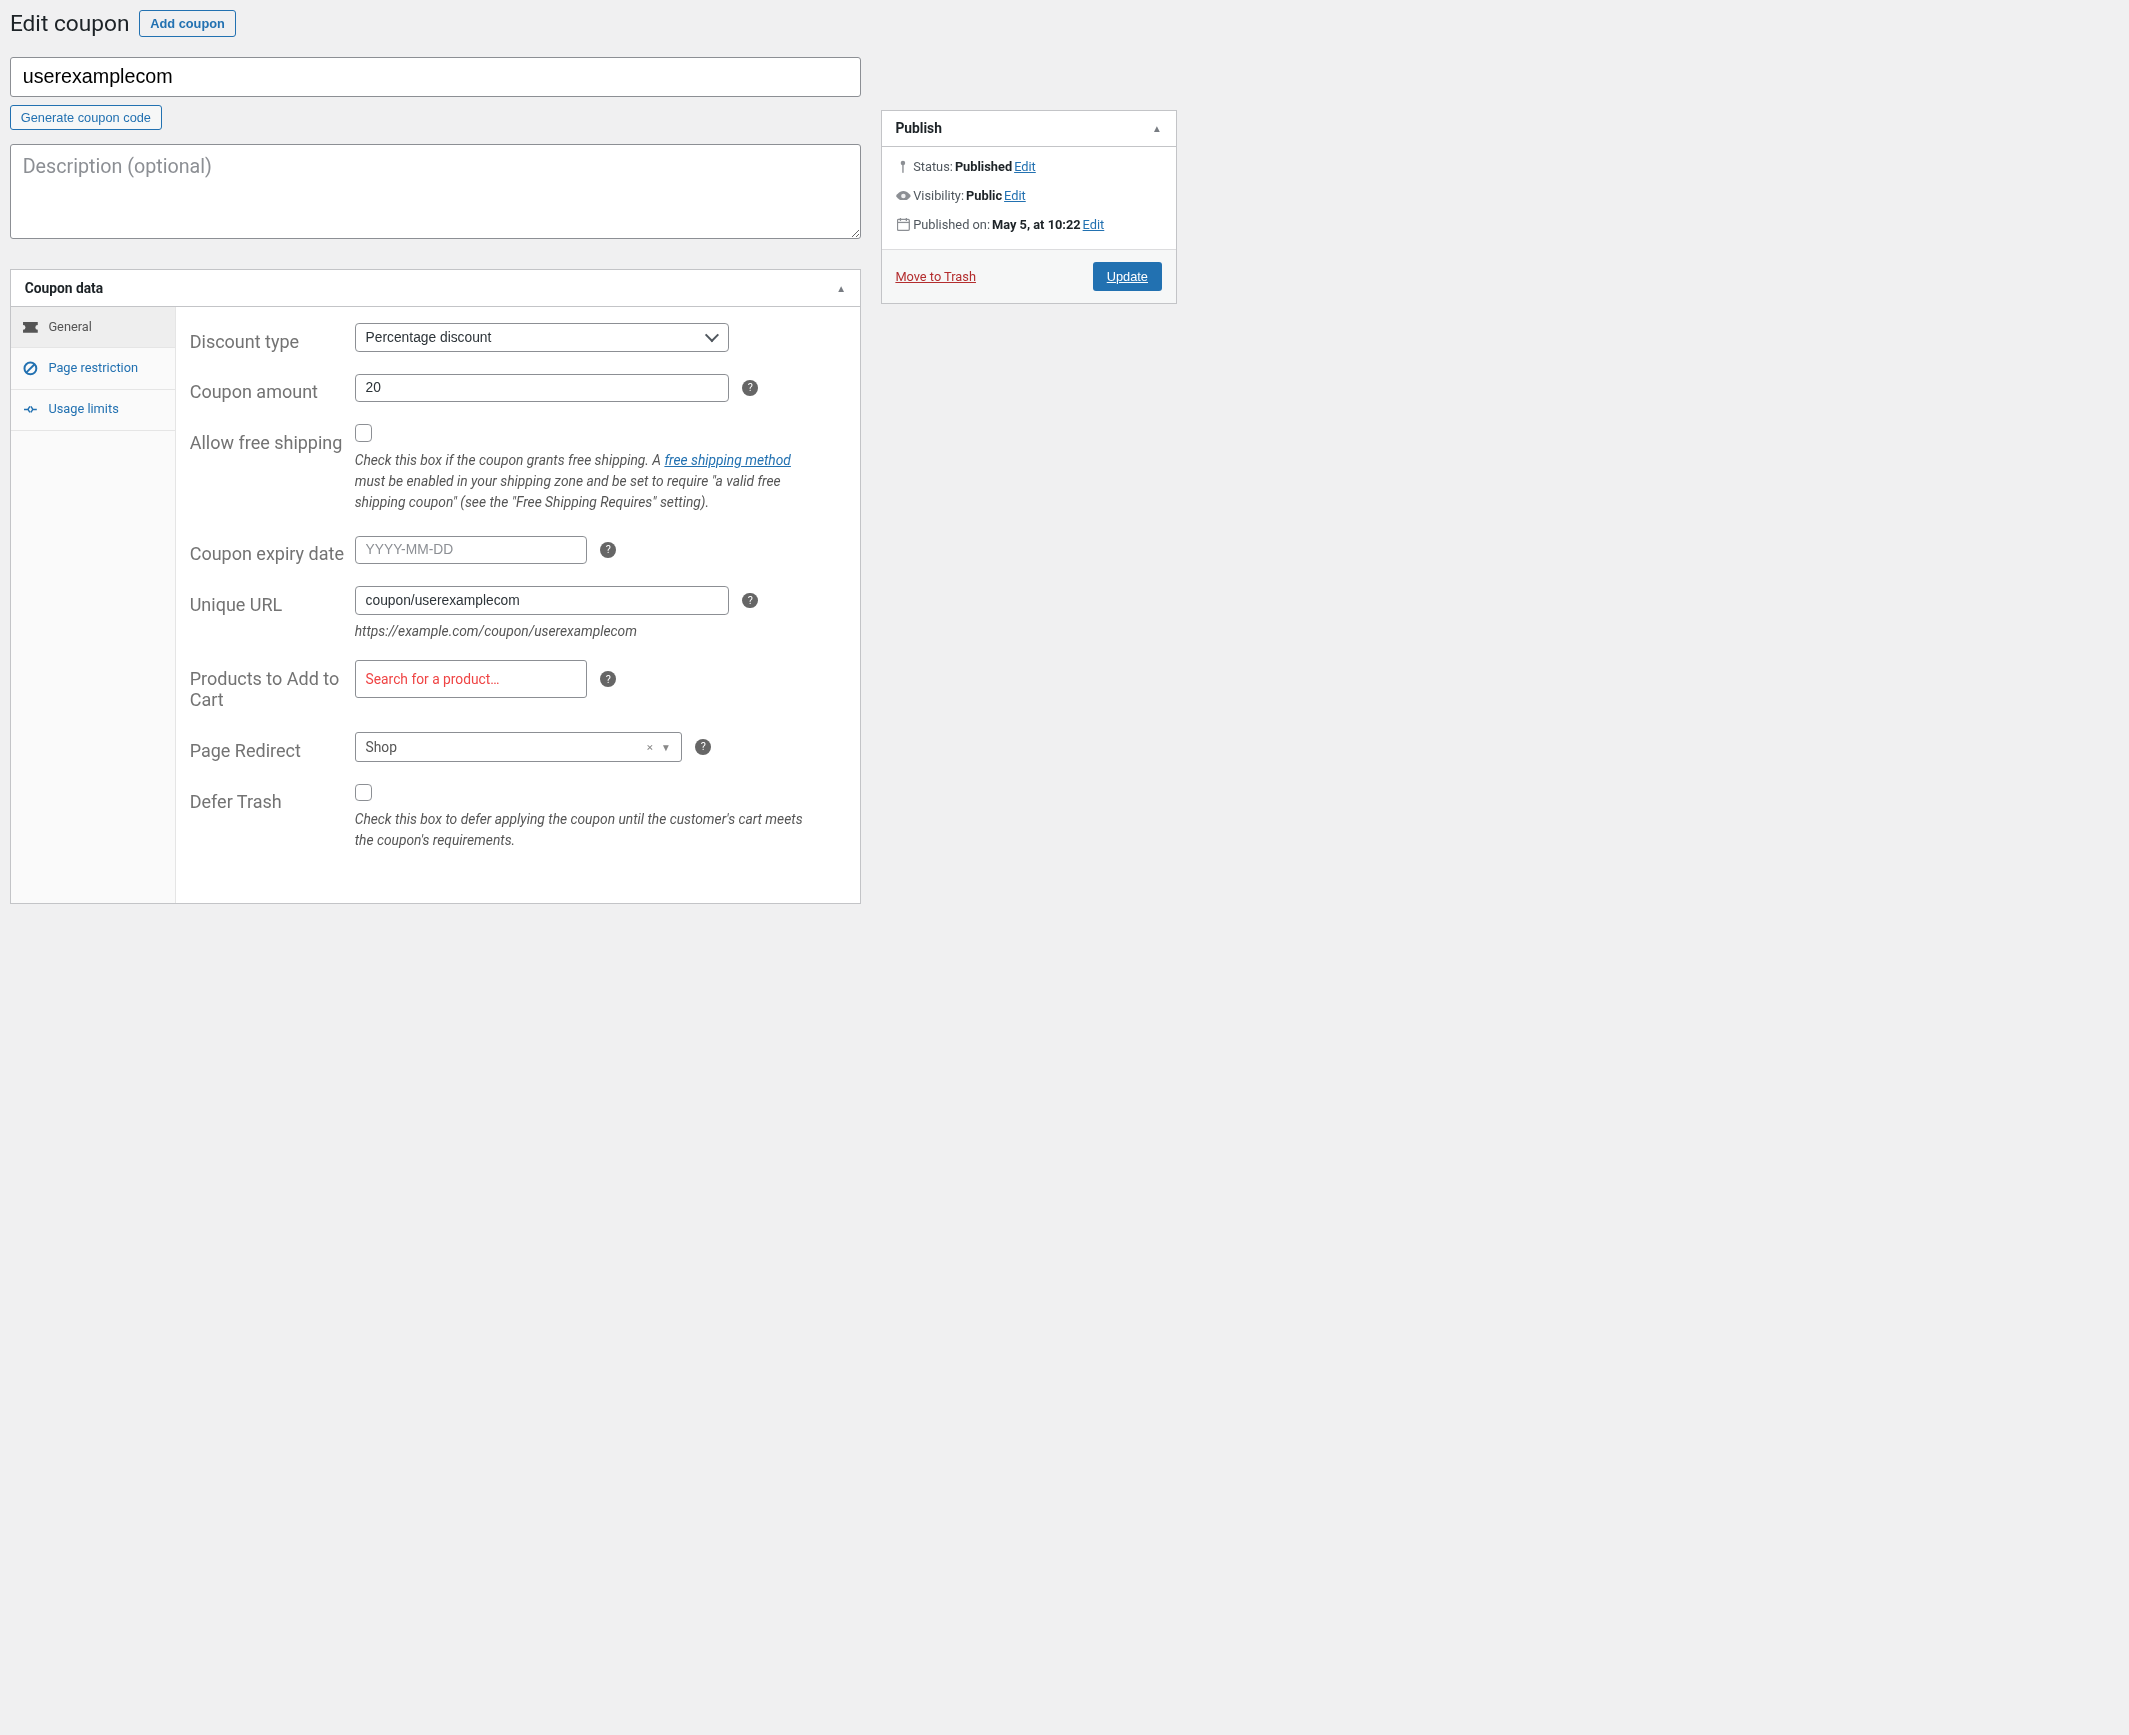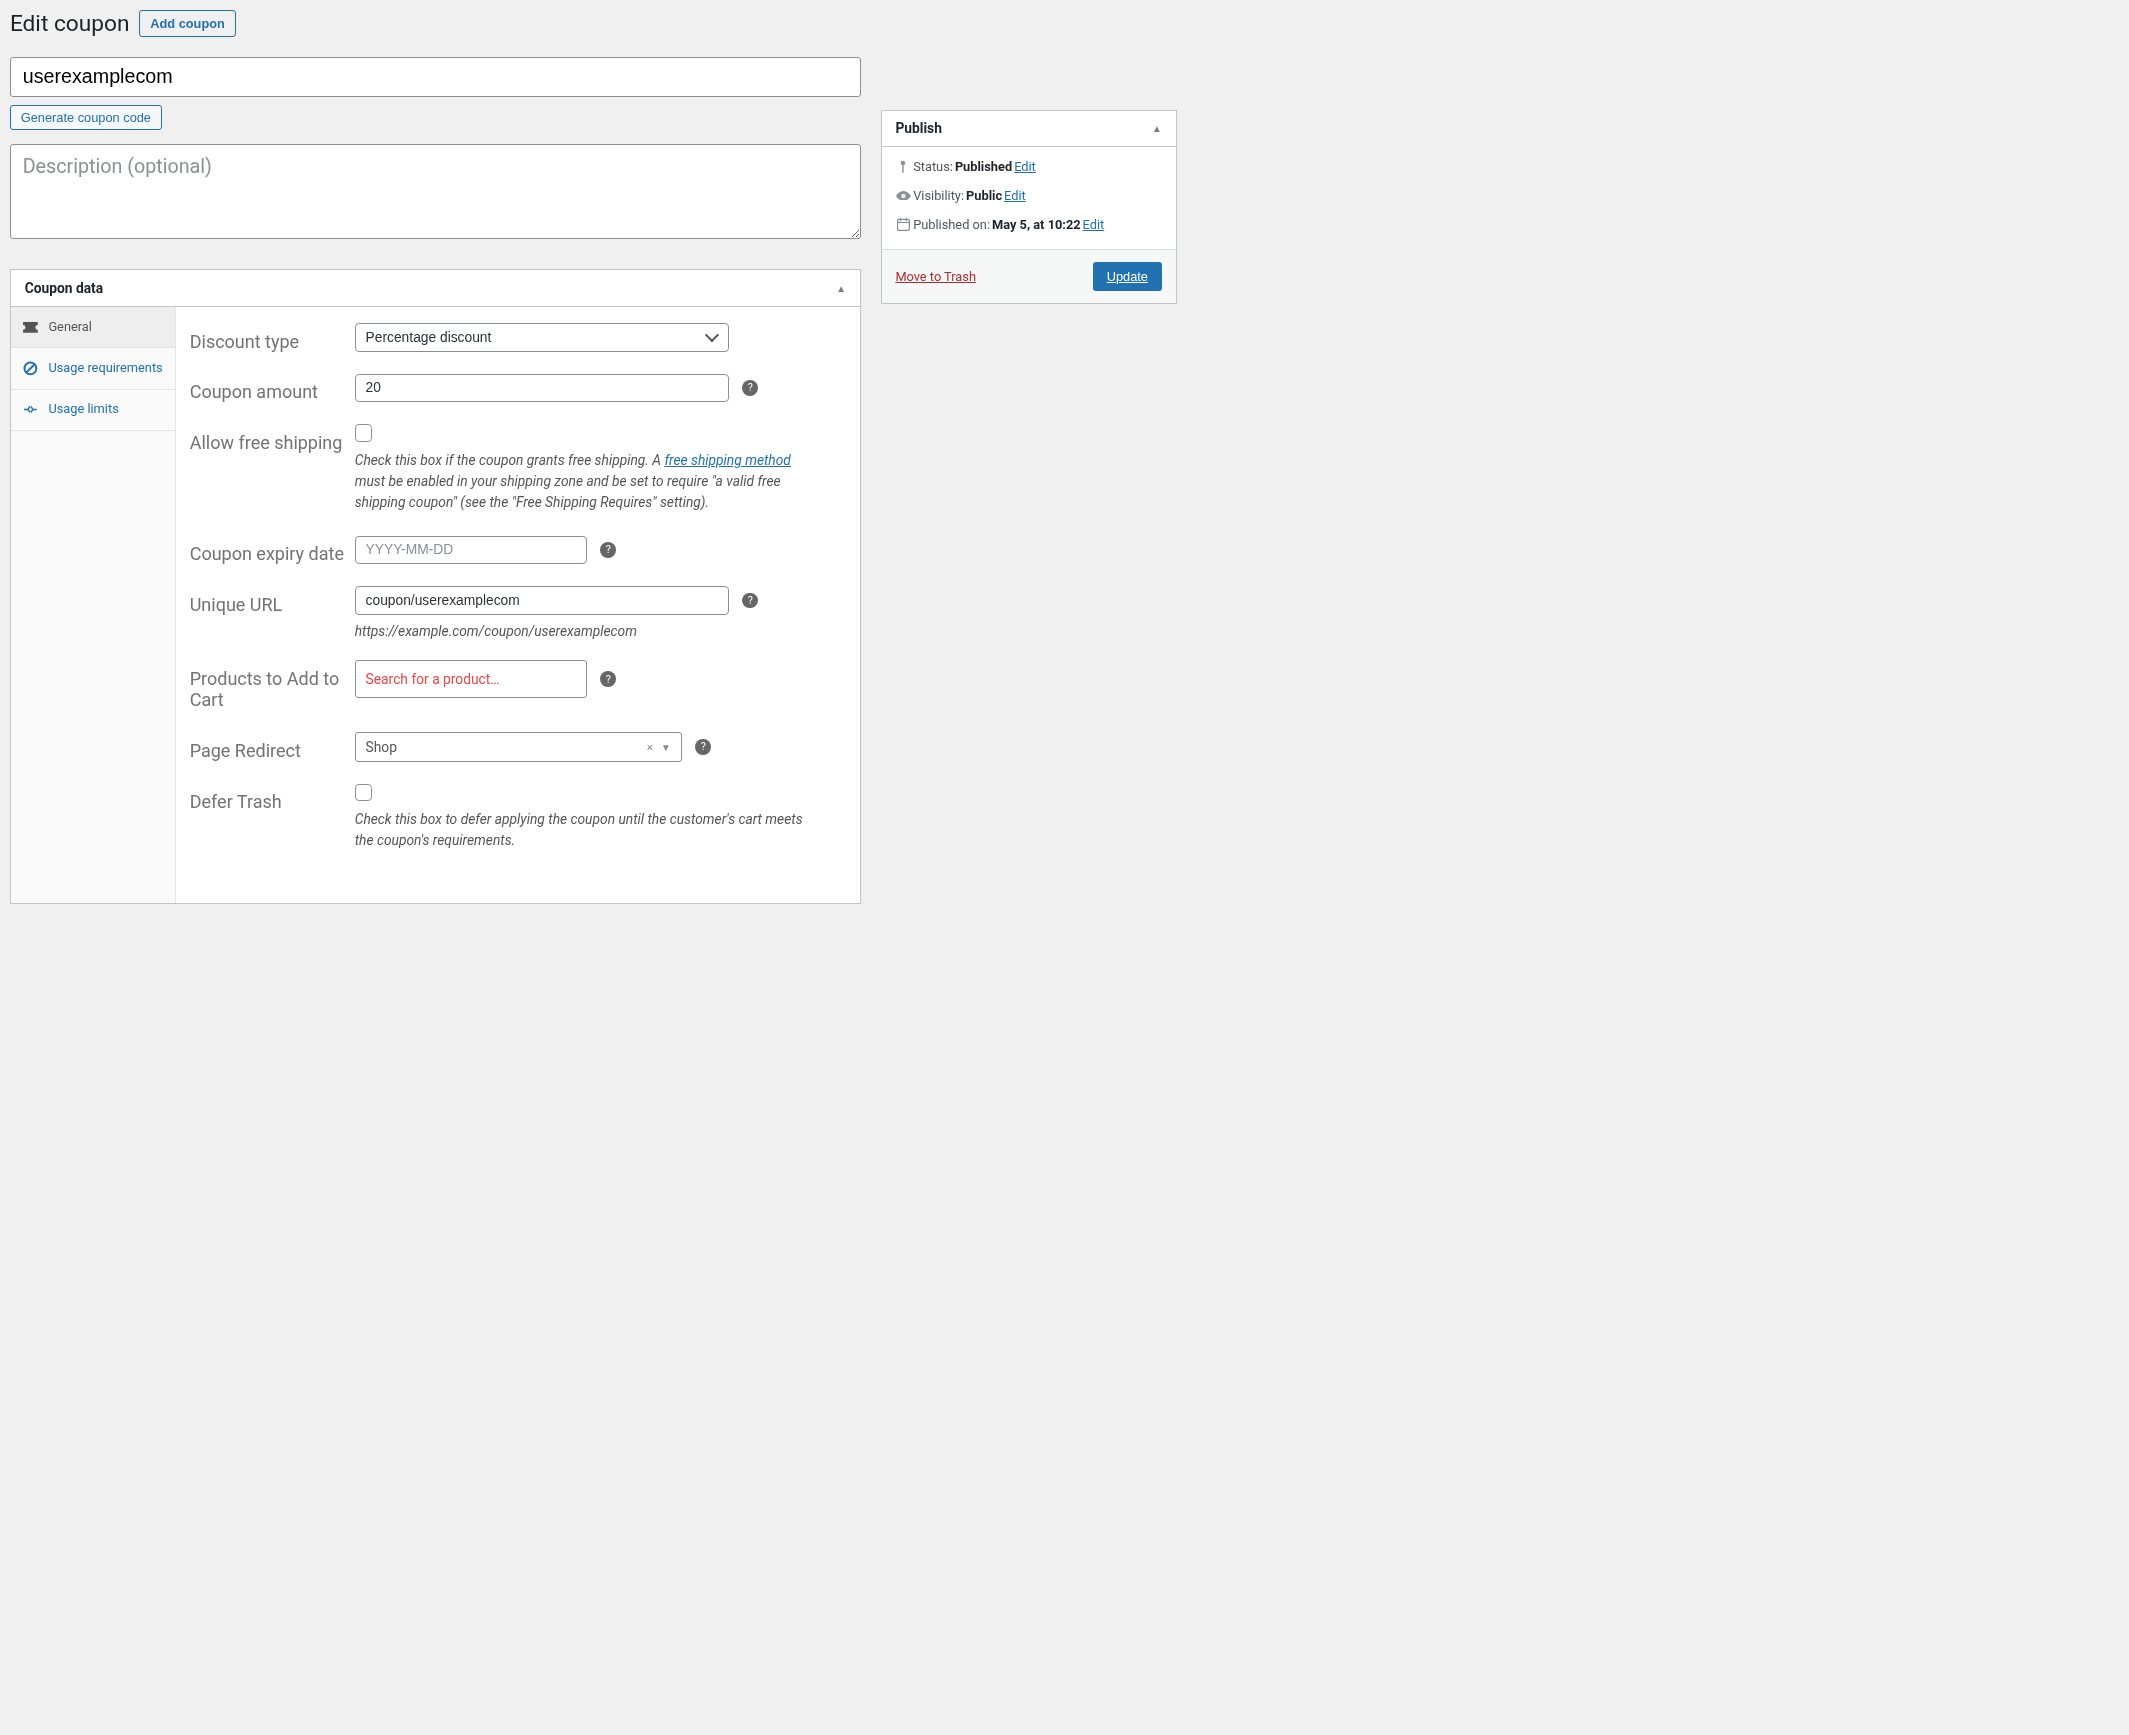--- a/index.html
+++ b/index.html
@@ -277,21 +277,21 @@
             </span>
             <span>General</span>
           </li>
           <li>
             <span class="ticon">
               <svg width="14.8" height="14.8" viewBox="0 0 15 15">
                   <circle cx="7.5" cy="7.5" r="6" fill="none" stroke="#2271b1" stroke-width="2"></circle>
                   <line x1="3" y1="12" x2="12" y2="3" stroke="#2271b1" stroke-width="2"></line>
                 </svg>
             </span>
-            <span>Usage requirements</span>
+            <span>Page restriction</span>
           </li>
           <li>
             <span class="ticon">
               <svg width="14.8" height="12.8" viewBox="0 0 15 13">
                   <path stroke="#2271b1" stroke-width="1.5" fill="none" d="M1 6.5h5M9 6.5h5M5 6.5l2-3M5 6.5l2 3M10 6.5l-2-3M10 6.5l-2 3"></path>
                 </svg>
             </span>
             <span>Usage limits</span>
           </li>
         </ul>

